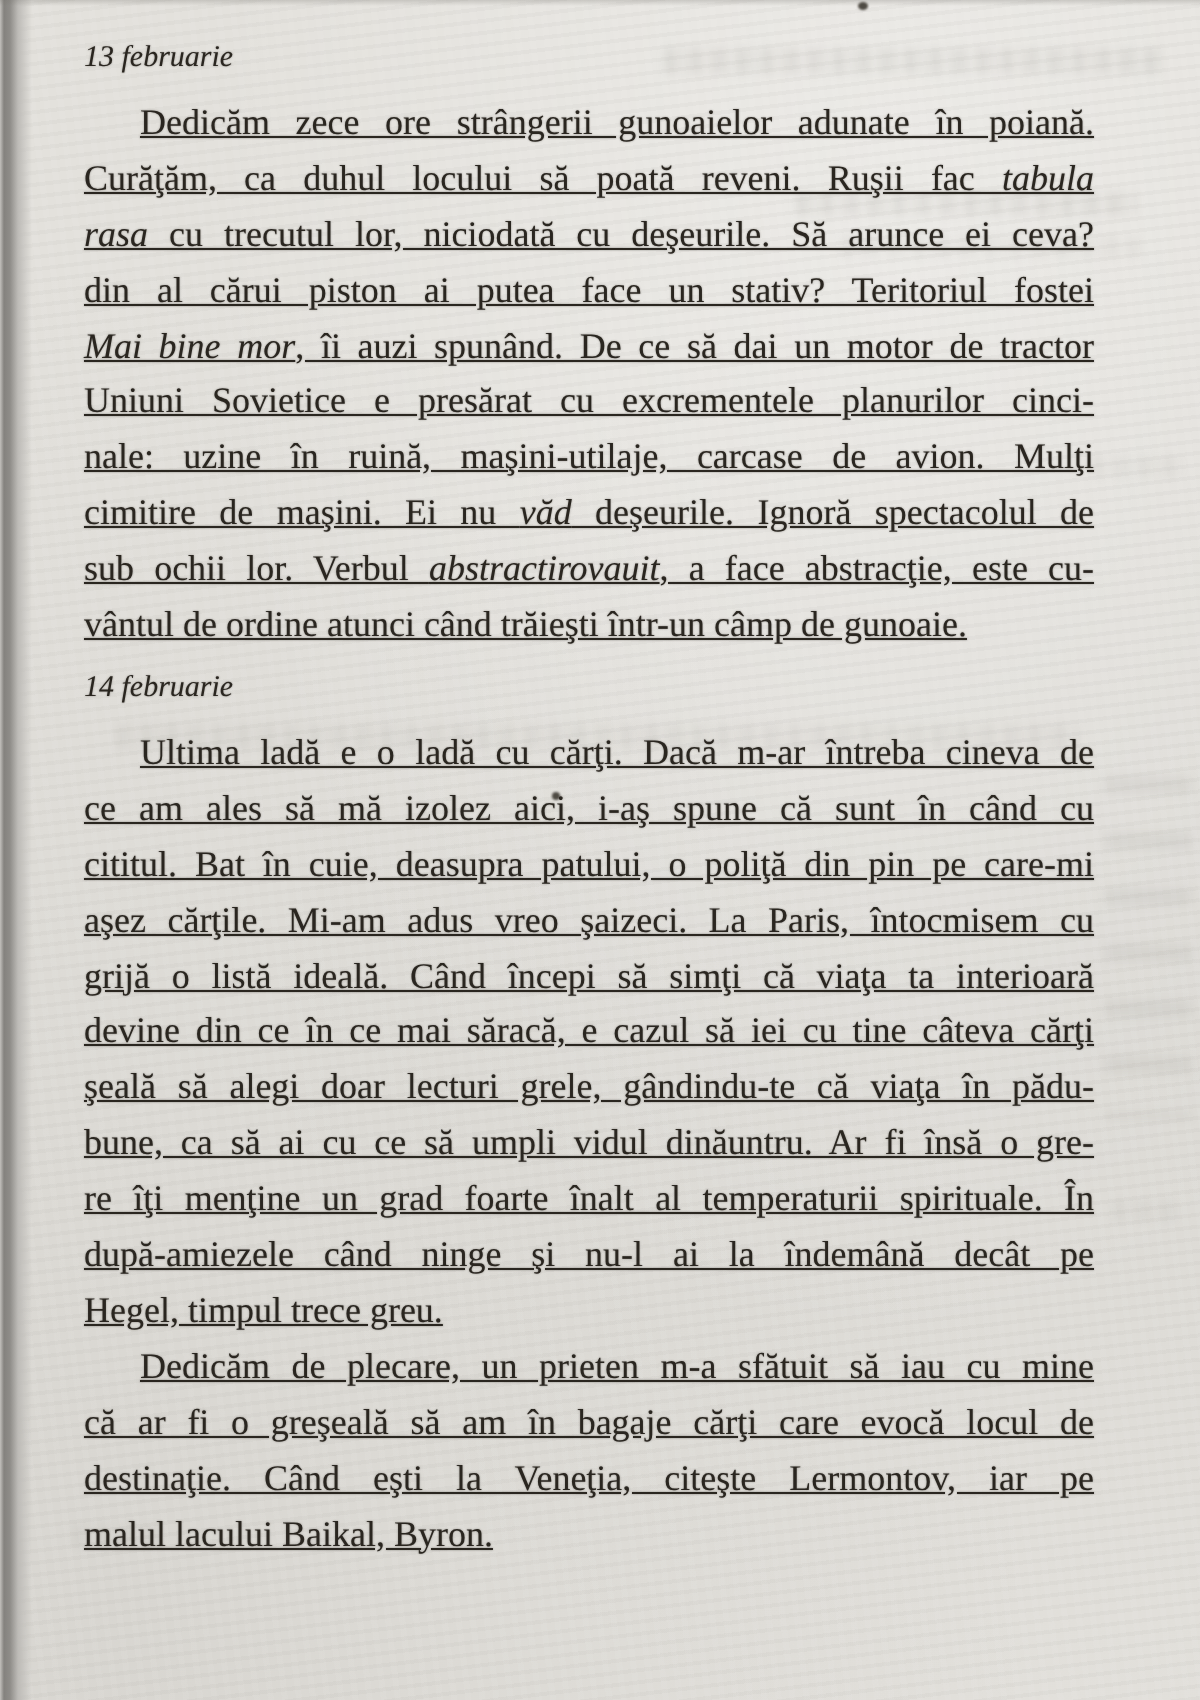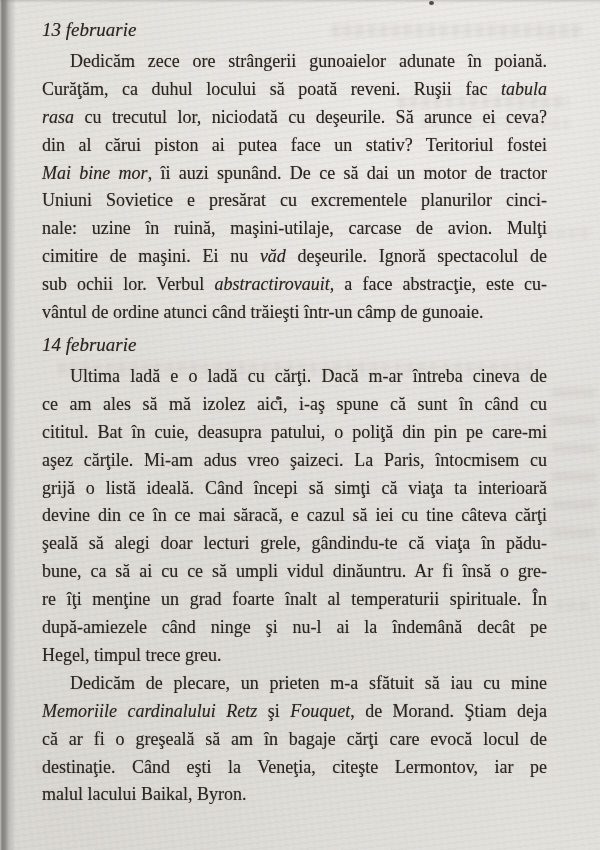--- a/index.html
+++ b/index.html
@@ -37,26 +37,26 @@
   }
   
   .page-text {
     position: absolute; left: 42px; top: 16px; width: 505px;
     font-size: 18px; line-height: 27.9px;
     color: #2a2620;
     text-shadow: 0 0 1px rgba(42,38,32,0.45);
   }
   .heading {
     font-style: italic;
-    font-size: 19px;
+    font-size: 15px;
     margin: 0 0 4px 0;
     white-space: nowrap;
   }
   .heading.gap { margin-top: 4px; }
-  .para { margin: 0; }
+  .para { margin: 0; text-decoration: underline; }
   .line {
     white-space: nowrap;
     text-align: justify;
     text-align-last: justify;
     text-justify: inter-word;
   }
   .line.first { text-indent: 28px; }
   .line.last  { text-align-last: left; }
   .it { font-style: italic; }
   
@@ -120,18 +120,17 @@
       <div class="line"><span>grijă o listă ideală. Când începi să simţi că viaţa ta interioară</span></div>
       <div class="line"><span>devine din ce în ce mai săracă, e cazul să iei cu tine câteva cărţi</span></div>
       <div class="line"><span>şeală să alegi doar lecturi grele, gândindu-te că viaţa în pădu-</span></div>
       <div class="line"><span>bune, ca să ai cu ce să umpli vidul dinăuntru. Ar fi însă o gre-</span></div>
       <div class="line"><span>re îţi menţine un grad foarte înalt al temperaturii spirituale. În</span></div>
       <div class="line"><span>după-amiezele când ninge şi nu-l ai la îndemână decât pe</span></div>
       <div class="line last"><span>Hegel, timpul trece greu.</span></div>
     </div>
     <div class="para">
       <div class="line first"><span>Dedicăm de plecare, un prieten m-a sfătuit să iau cu mine</span></div>
-      <div class="line"><span class="it">Memoriile cardinalului Retz</span><span> şi </span><span class="it">Fouquet</span><span>, de Morand. Ştiam deja</span></div>
       <div class="line"><span>că ar fi o greşeală să am în bagaje cărţi care evocă locul de</span></div>
       <div class="line"><span>destinaţie. Când eşti la Veneţia, citeşte Lermontov, iar pe</span></div>
       <div class="line last"><span>malul lacului Baikal, Byron.</span></div>
     </div>
   </div>
 
 </body></html>

